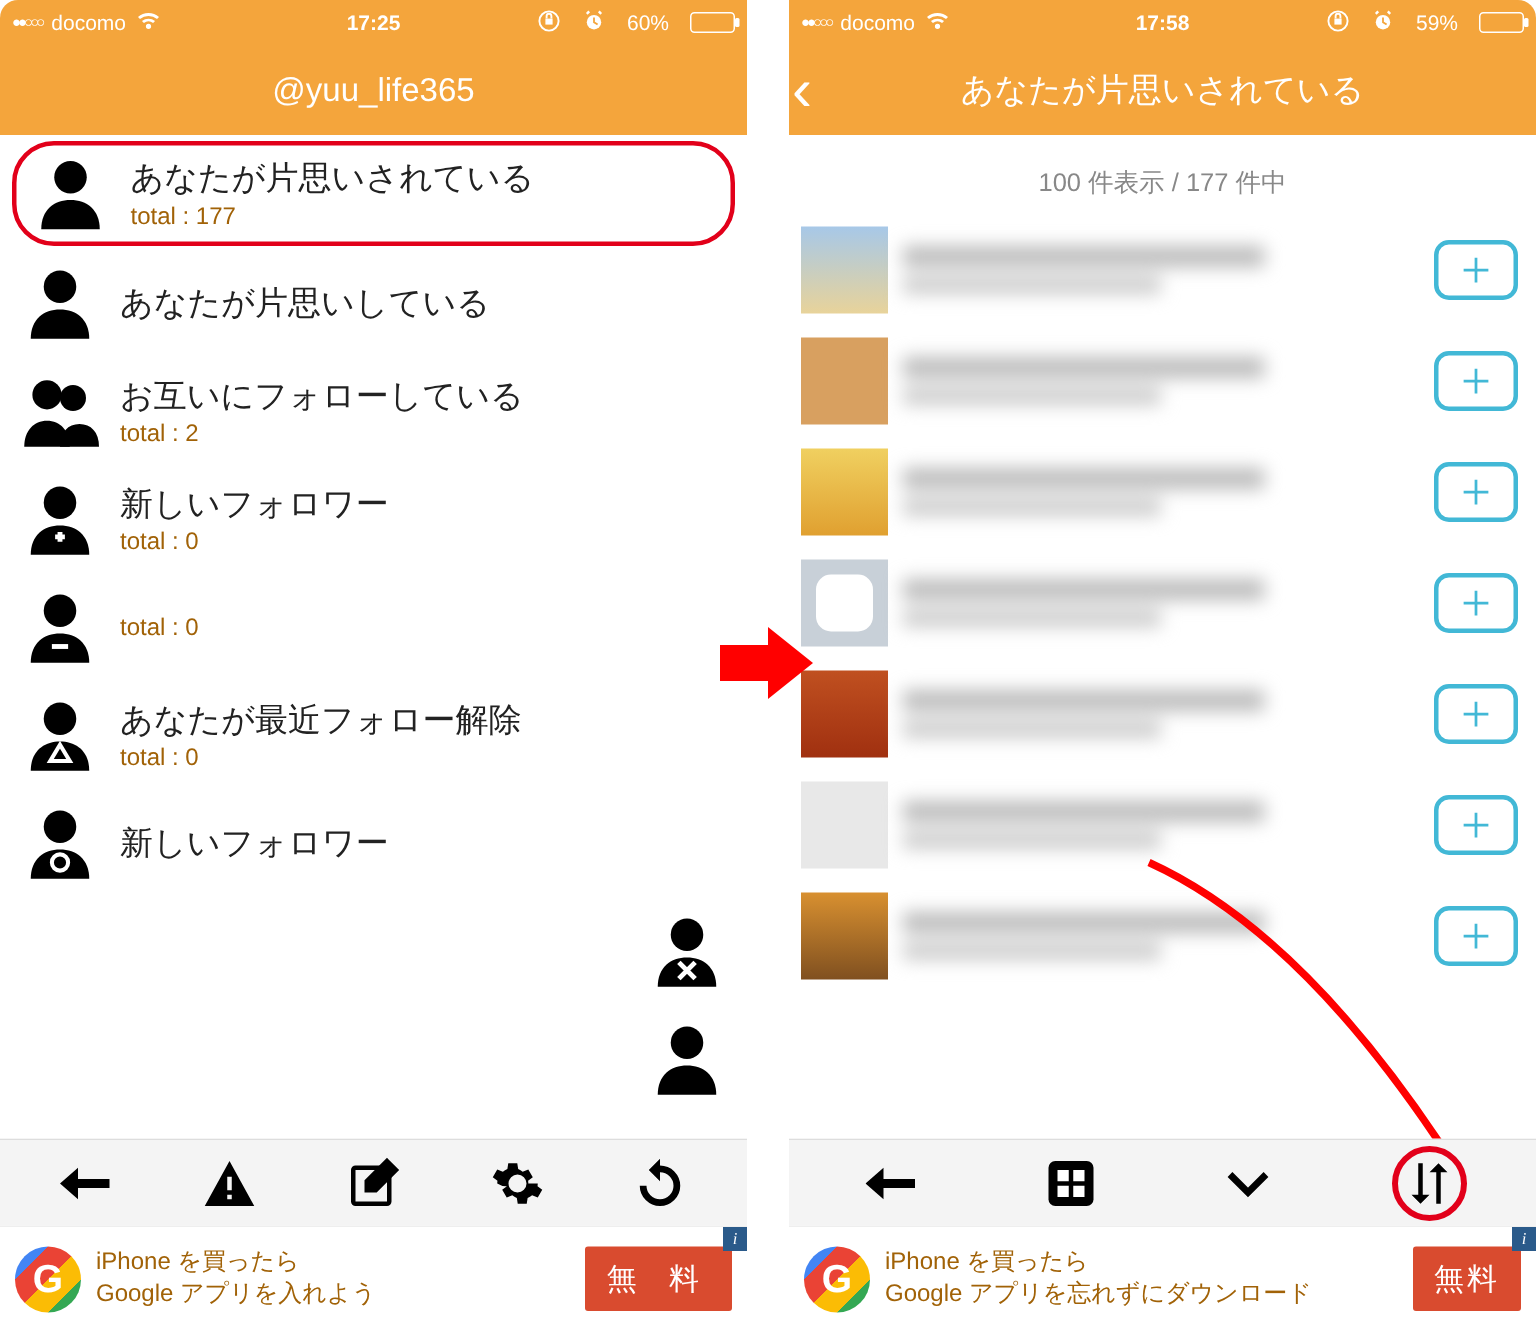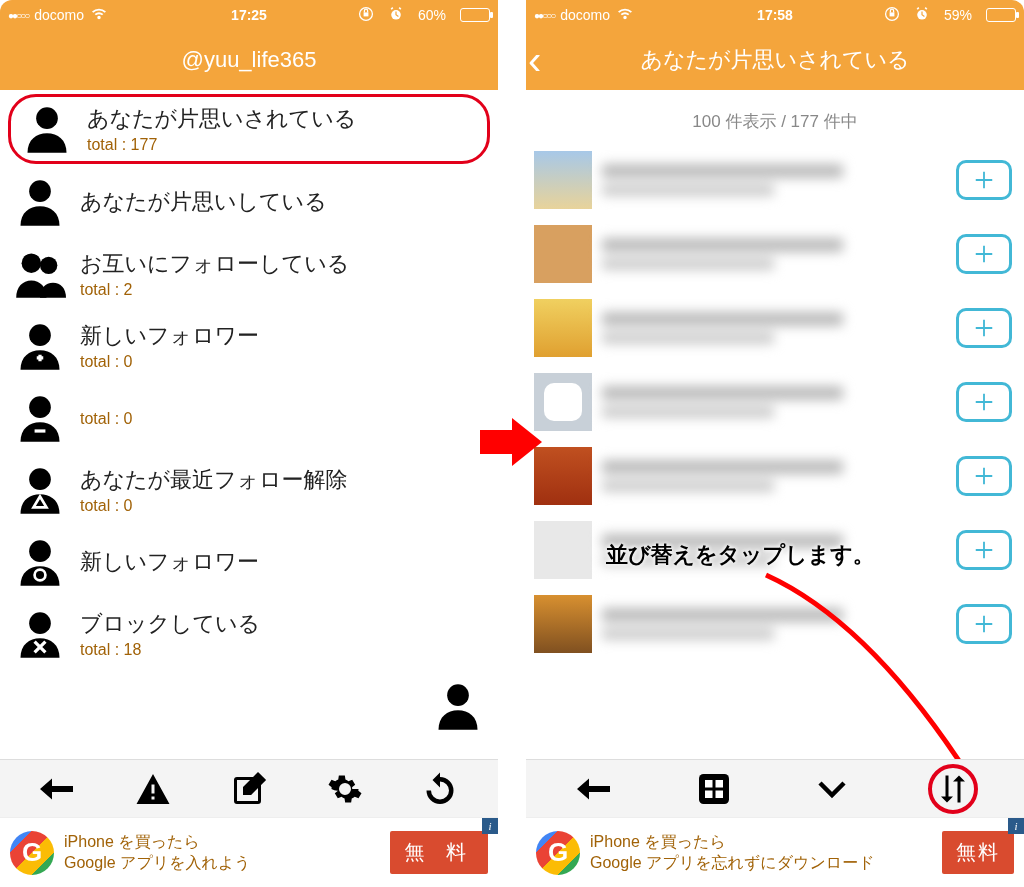--- a/index.html
+++ b/index.html
@@ -294,24 +294,20 @@
             </span>
           </div>
           <div class="menu-item">
             <span class="menu-icon">
               <svg viewBox="0 0 48 48" fill="#000">
                 <circle cx="24" cy="14" r="10"></circle>
                 <path d="M6 46c0-12 8-18 18-18s18 6 18 18z"></path>
                 <path d="M19 31l10 10m0-10l-10 10" stroke="#fff" stroke-width="3"></path>
               </svg>
             </span>
-            <span class="menu-text">
-              <div class="menu-title">ブロックしている</div>
-              <div class="menu-sub">total : 18</div>
-            </span>
           </div>
           <div class="menu-item">
             <span class="menu-icon">
               <svg viewBox="0 0 48 48" fill="#000">
                 <circle cx="24" cy="14" r="10"></circle>
                 <path d="M6 46c0-12 8-18 18-18s18 6 18 18z"></path>
               </svg>
             </span>
           </div>
         </div>
@@ -471,21 +467,20 @@
               <div class="l1"></div>
               <div class="l2"></div>
             </div>
             <div class="add-btn">
               <svg viewBox="0 0 24 24" fill="#42b8d6">
                 <path d="M11 3h2v8h8v2h-8v8h-2v-8H3v-2h8z"></path>
               </svg>
             </div>
           </div>
         </div>
-      <div class="annotation" style="left:80px; top:450px;">並び替えをタップします。</div>
       <svg class="red-arrow-svg" style="left:200px; top:475px; width:300px; height:260px;">
         <defs>
             <marker id="ah2" markerWidth="8" markerHeight="8" refX="6" refY="4" orient="auto">
               <polygon points="0 0, 8 4, 0 8" fill="#ff0000"></polygon>
             </marker>
           </defs>
         <path d="M 40 10 Q 150 60 255 230" stroke="#ff0000" stroke-width="5" fill="none" marker-end="url(#ah2)"></path>
       </svg>
     </div>
     <div class="toolbar">

